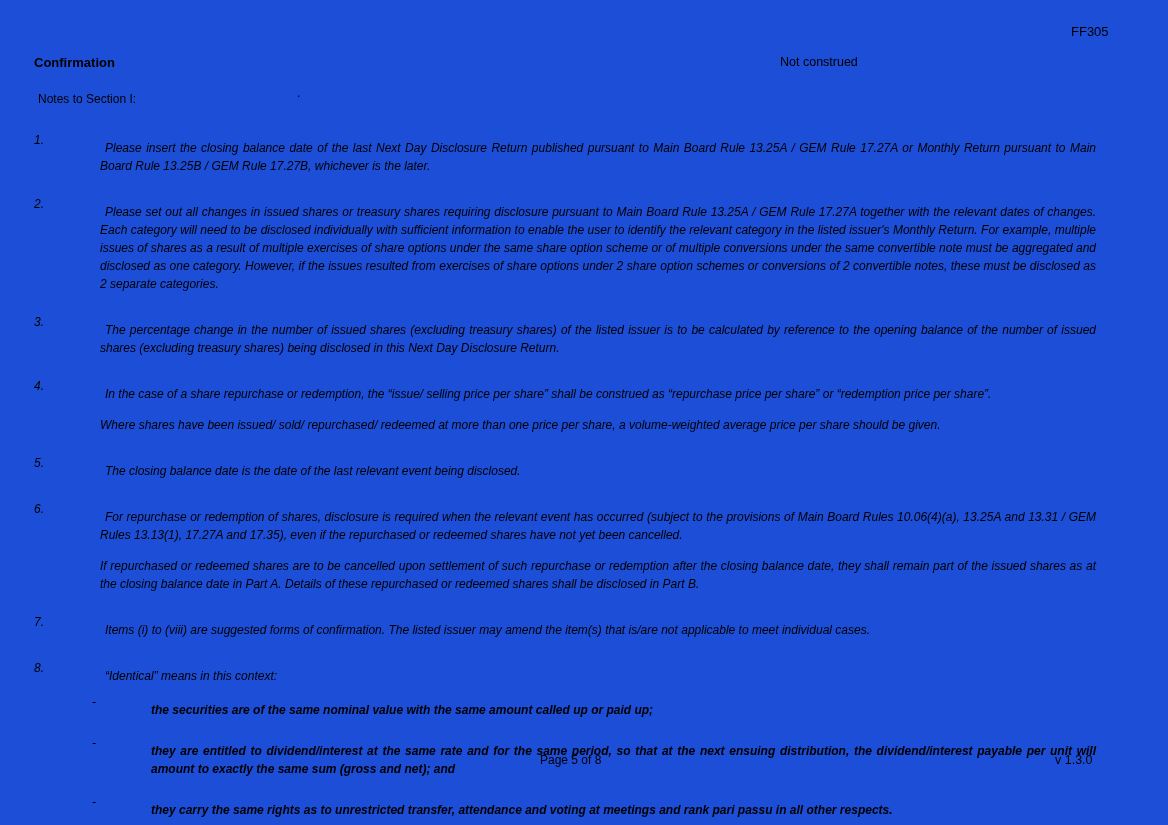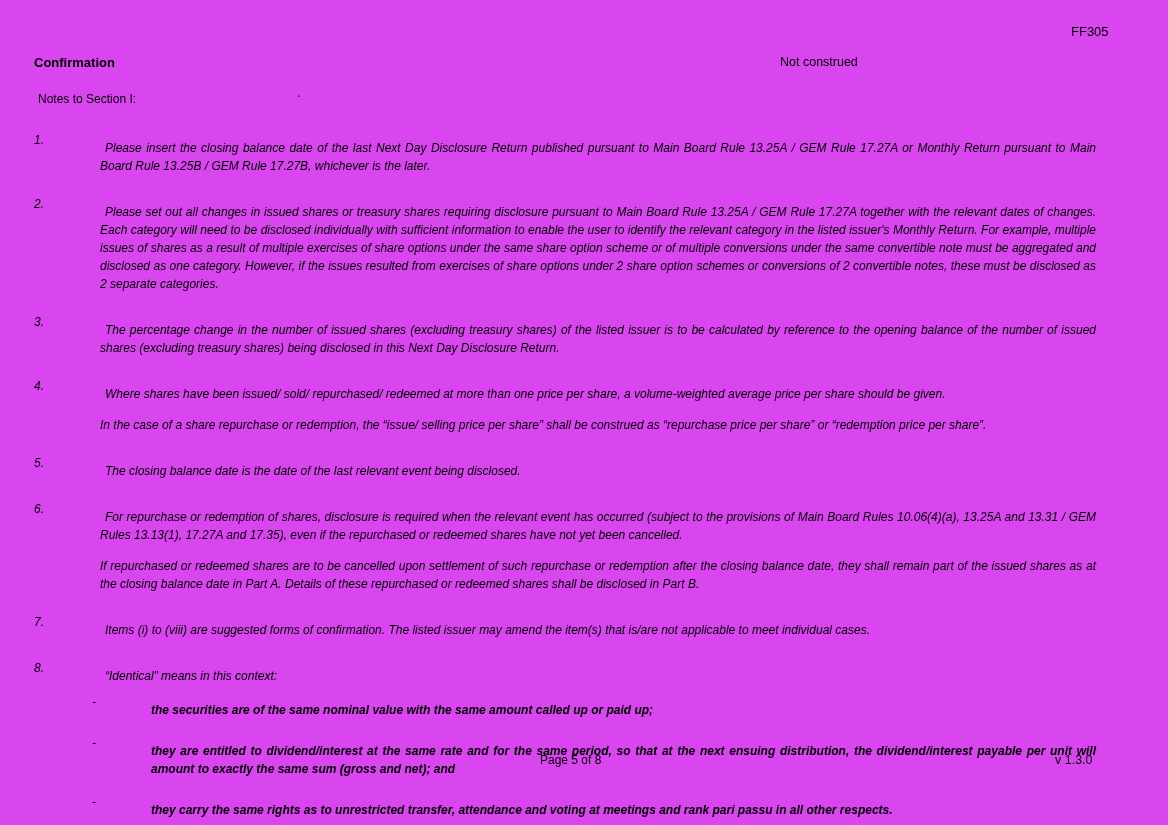--- a/index.html
+++ b/index.html
@@ -1,20 +1,20 @@
 <!DOCTYPE html>
 <html><head>
 <meta charset="utf-8">
 <style>
   html, body { margin: 0; padding: 0; background: #ffffff; }
   .page {
     position: relative;
     width: 1168px;
     height: 825px;
-    background: #d946ef;
+    background: #1d4ed8;
     color: #000000;
     font-family: "Liberation Sans", sans-serif;
     overflow: hidden;
   }
   .form-code {
     position: absolute;
     top: 24px;
     left: 1071px;
     font-size: 13px;
   }
@@ -110,22 +110,22 @@
     <div class="note">
       <div class="num">3.</div>
       <div class="body">
         <p>The percentage change in the number of issued shares (excluding treasury shares) of the listed issuer is to be calculated by reference to the opening balance of the number of issued shares (excluding treasury shares) being disclosed in this Next Day Disclosure Return.</p>
       </div>
     </div>
 
     <div class="note">
       <div class="num">4.</div>
       <div class="body">
+        <p>In the case of a share repurchase or redemption, the “issue/ selling price per share” shall be construed as “repurchase price per share” or “redemption price per share”.</p>
         <p>Where shares have been issued/ sold/ repurchased/ redeemed at more than one price per share, a volume-weighted average price per share should be given.</p>
-        <p>In the case of a share repurchase or redemption, the “issue/ selling price per share” shall be construed as “repurchase price per share” or “redemption price per share”.</p>
       </div>
     </div>
 
     <div class="note">
       <div class="num">5.</div>
       <div class="body">
         <p>The closing balance date is the date of the last relevant event being disclosed.</p>
       </div>
     </div>
 

